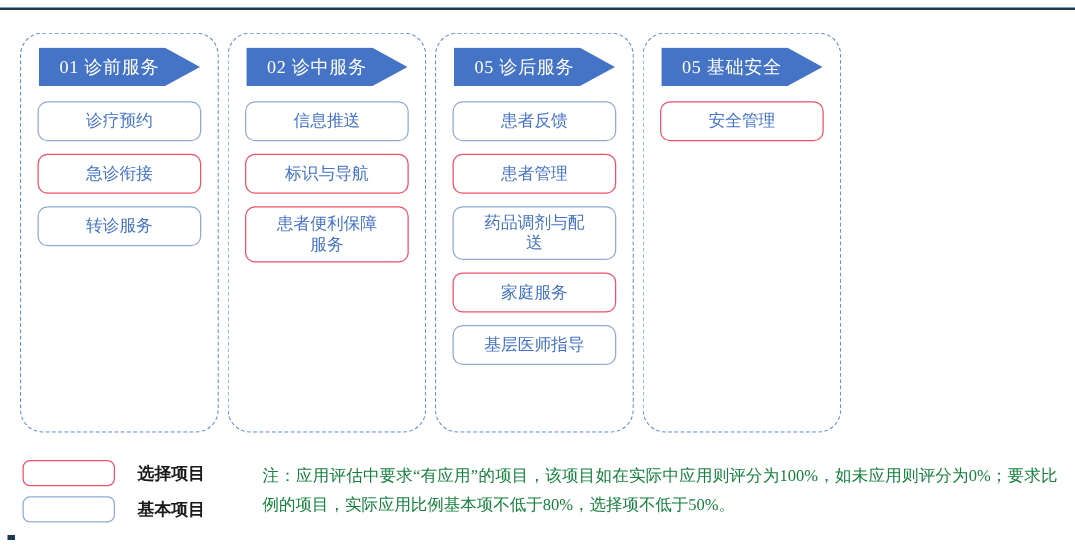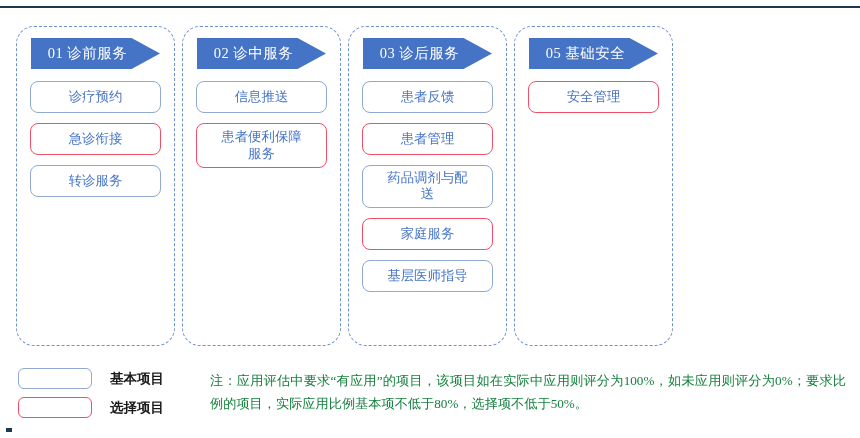--- a/index.html
+++ b/index.html
@@ -174,46 +174,47 @@
       <div class="card basic">诊疗预约</div>
       <div class="card optional">急诊衔接</div>
       <div class="card basic">转诊服务</div>
     </div>
     <div class="column">
       <div class="banner">
         <div class="banner-shape"></div>
         <div class="banner-text">02 诊中服务</div>
       </div>
       <div class="card basic">信息推送</div>
+      <div class="card optional">标识与导航</div>
       <div class="card optional two-line">患者便利保障服务</div>
     </div>
     <div class="column">
       <div class="banner">
         <div class="banner-shape"></div>
-        <div class="banner-text">03 诊后服务</div>
+        <div class="banner-text">05 诊后服务</div>
       </div>
       <div class="card basic">患者反馈</div>
       <div class="card optional">患者管理</div>
       <div class="card basic">药品调剂与配送</div>
       <div class="card optional">家庭服务</div>
       <div class="card basic">基层医师指导</div>
     </div>
     <div class="column">
       <div class="banner">
         <div class="banner-shape"></div>
         <div class="banner-text">05 基础安全</div>
       </div>
       <div class="card optional">安全管理</div>
     </div>
   </div>
 
 <div class="legend">
   <div class="legend-row">
+    <div class="legend-swatch optional"></div>
+    <div class="legend-label">选择项目</div>
+  </div>
+  <div class="legend-row">
     <div class="legend-swatch basic"></div>
     <div class="legend-label">基本项目</div>
   </div>
-  <div class="legend-row">
-    <div class="legend-swatch optional"></div>
-    <div class="legend-label">选择项目</div>
-  </div>
 </div>
 
 <div class="note">注：应用评估中要求“有应用”的项目，该项目如在实际中应用则评分为100%，如未应用则评分为0%；要求比例的项目，实际应用比例基本项不低于80%，选择项不低于50%。</div>
 
 </body></html>

